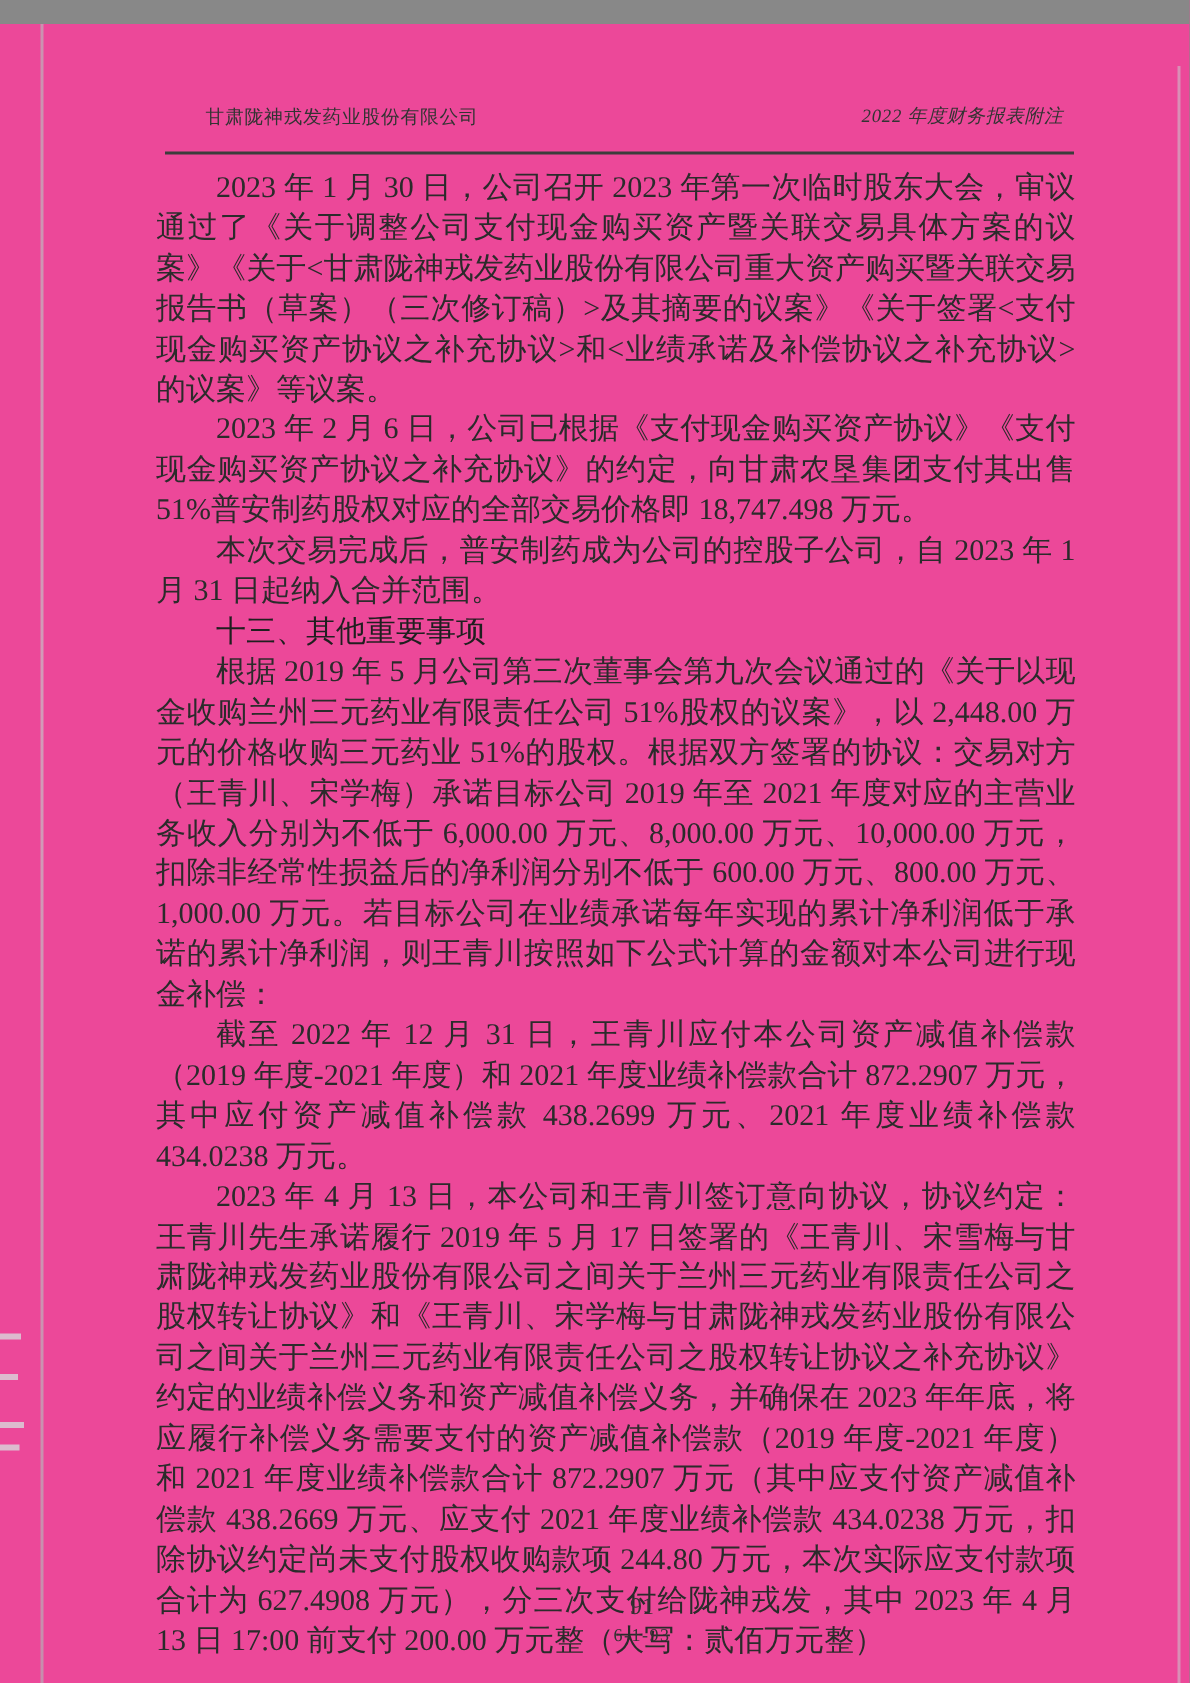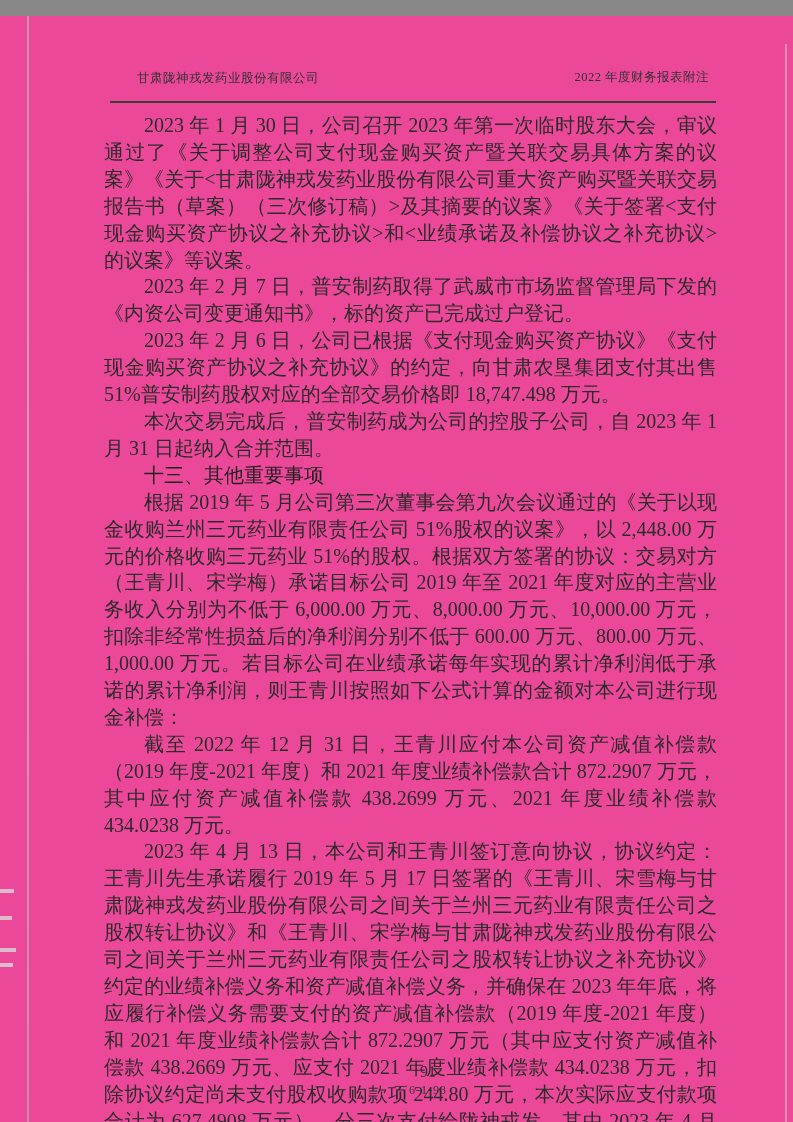--- a/index.html
+++ b/index.html
@@ -34,20 +34,21 @@
 
   .header-company {
     position: absolute; left: 137px; top: 54px;
     font-size: 12.5px; letter-spacing: .5px; color: #333;
     white-space: nowrap;
   }
   .header-title {
     position: absolute; right: 84px; top: 53px;
     font-size: 12.5px; letter-spacing: .5px; color: #333;
     white-space: nowrap;
+    font-style: italic;
   }
   .header-rule {
     position: absolute; left: 110px; top: 85px; width: 606px; height: 2px;
     background: #3c3c3c;
   }
 
   .content {
     position: absolute; left: 104px; top: 96px; width: 613px;
     font-size: 20px; line-height: 26.9px;
     text-align: justify; text-justify: inter-ideograph;
@@ -74,21 +75,20 @@
   <div class="scan-smudge smudge-2"></div>
   <div class="scan-smudge smudge-3"></div>
   <div class="scan-smudge smudge-4"></div>
 
   <div class="header-company">甘肃陇神戎发药业股份有限公司</div>
   <div class="header-title">2022 年度财务报表附注</div>
   <div class="header-rule"></div>
 
   <div class="content">
     <p>2023 年 1 月 30 日，公司召开 2023 年第一次临时股东大会，审议通过了《关于调整公司支付现金购买资产暨关联交易具体方案的议案》《关于&lt;甘肃陇神戎发药业股份有限公司重大资产购买暨关联交易报告书（草案）（三次修订稿）&gt;及其摘要的议案》《关于签署&lt;支付现金购买资产协议之补充协议&gt;和&lt;业绩承诺及补偿协议之补充协议&gt;的议案》等议案。</p>
-    <p>2023 年 2 月 7 日，普安制药取得了武威市市场监督管理局下发的《内资公司变更通知书》，标的资产已完成过户登记。</p>
     <p>2023 年 2 月 6 日，公司已根据《支付现金购买资产协议》《支付现金购买资产协议之补充协议》的约定，向甘肃农垦集团支付其出售 51%普安制药股权对应的全部交易价格即 18,747.498 万元。</p>
     <p>本次交易完成后，普安制药成为公司的控股子公司，自 2023 年 1 月 31 日起纳入合并范围。</p>
     <p class="heading">十三、其他重要事项</p>
     <p>根据 2019 年 5 月公司第三次董事会第九次会议通过的《关于以现金收购兰州三元药业有限责任公司 51%股权的议案》，以 2,448.00 万元的价格收购三元药业 51%的股权。根据双方签署的协议：交易对方（王青川、宋学梅）承诺目标公司 2019 年至 2021 年度对应的主营业务收入分别为不低于 6,000.00 万元、8,000.00 万元、10,000.00 万元，扣除非经常性损益后的净利润分别不低于 600.00 万元、800.00 万元、1,000.00 万元。若目标公司在业绩承诺每年实现的累计净利润低于承诺的累计净利润，则王青川按照如下公式计算的金额对本公司进行现金补偿：</p>
     <p>截至 2022 年 12 月 31 日，王青川应付本公司资产减值补偿款（2019 年度-2021 年度）和 2021 年度业绩补偿款合计 872.2907 万元，其中应付资产减值补偿款 438.2699 万元、2021 年度业绩补偿款 434.0238 万元。</p>
     <p>2023 年 4 月 13 日，本公司和王青川签订意向协议，协议约定：王青川先生承诺履行 2019 年 5 月 17 日签署的《王青川、宋雪梅与甘肃陇神戎发药业股份有限公司之间关于兰州三元药业有限责任公司之股权转让协议》和《王青川、宋学梅与甘肃陇神戎发药业股份有限公司之间关于兰州三元药业有限责任公司之股权转让协议之补充协议》约定的业绩补偿义务和资产减值补偿义务，并确保在 2023 年年底，将应履行补偿义务需要支付的资产减值补偿款（2019 年度-2021 年度）和 2021 年度业绩补偿款合计 872.2907 万元（其中应支付资产减值补偿款 438.2669 万元、应支付 2021 年度业绩补偿款 434.0238 万元，扣除协议约定尚未支付股权收购款项 244.80 万元，本次实际应支付款项合计为 627.4908 万元），分三次支付给陇神戎发，其中 2023 年 4 月 13 日 17:00 前支付 200.00 万元整（大写：贰佰万元整）</p>
   </div>
 
   <div class="footer">
     <div class="page-number">91</div>

